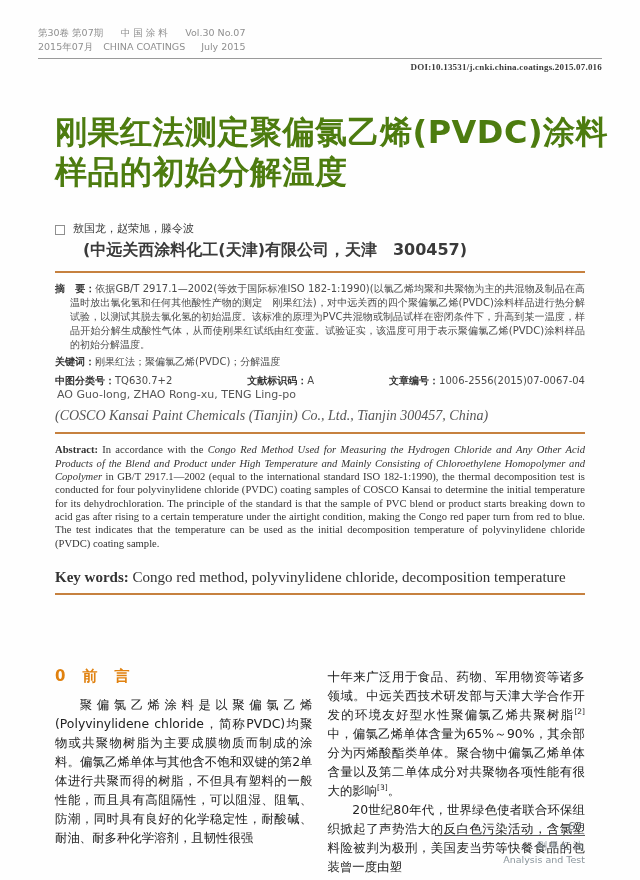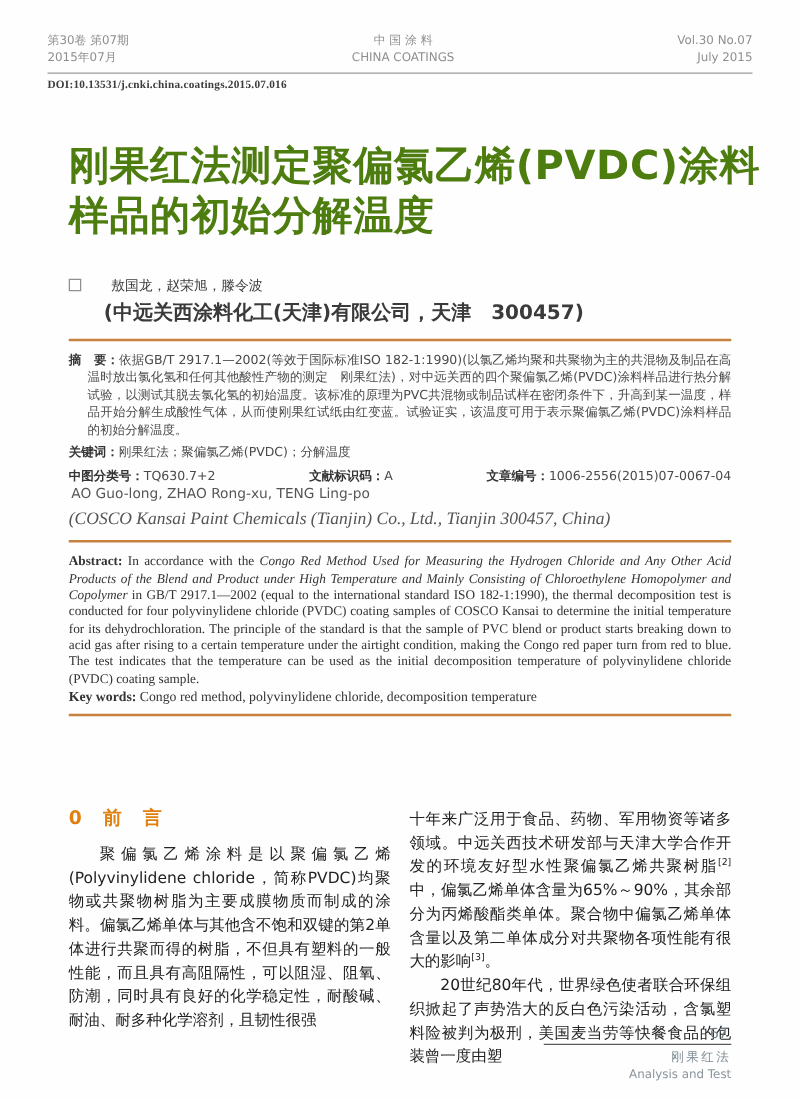--- a/index.html
+++ b/index.html
@@ -3,37 +3,37 @@
 <meta charset="utf-8">
 <style>
   html,body { margin:0; padding:0; background:#ffffff; }
   .page {
     position:relative; width:640px; height:880px; background:#fefefe;
     box-sizing:border-box; padding:26px 38px 0 38px; overflow:hidden;
     font-family:"DejaVu Sans","Liberation Sans",sans-serif; color:#2f2f2f;
   }
   
   .jheader {
-    display:flex; justify-content:space-between; align-items:flex-end;
+    display:flex; justify-content:flex-start; align-items:flex-end;
     border-bottom:1px solid #9a9a9a; padding-bottom:3px;
     font-size:9.5px; line-height:1.5; color:#8f8f8f;
   }
   .jheader .cell { white-space:pre-line; }
   .jheader .center { text-align:center; }
   .jheader .right  { text-align:right; }
-  .doi { font-size:9px; color:#3c3c3c; margin-top:3px; font-family:"Liberation Serif",serif; font-weight:bold; letter-spacing:0.2px; }
+  .doi { font-size:9px; color:#3c3c3c; margin-top:3px; font-family:"Liberation Serif",serif; font-weight:bold; letter-spacing:0.2px;text-align:right; }
 
   .main { margin:0 17px; }
 
   
   .cn-title {
     color:#4d7c0f; font-weight:bold; font-size:32px; line-height:1.28;
     margin:40px 0 12px 0; width:566px; letter-spacing:0.5px;
   }
-  .authors-row { display:flex; align-items:flex-start; gap:24px; font-size:11px; color:#3a3a3a;margin-top:28px; }
+  .authors-row { display:flex; align-items:center; gap:8px; font-size:11px; color:#3a3a3a;margin-top:28px; }
   .author-marker { width:8px; height:8px; border:1px solid #8f8f8f; margin-top:2px; flex:0 0 auto; background:#fff; }
   .affil-cn { font-size:16px; color:#3a3a3a; margin:4px 0 10px 28px;font-weight:bold; }
 
   .rule { border:none; border-top:2px solid #C6813F; margin:6px 0 9px 0; }
 
   
   .cn-abstract {
     font-size:10px; line-height:1.38; text-align:justify; color:#4a4a4a;
     padding-left:15px; text-indent:-15px;
   }
@@ -49,21 +49,21 @@
   .en-authors { font-size:11px; color:#555; margin-left:2px; }
   .en-affil { font-size:14px; font-style:italic; font-family:"Liberation Serif",serif; color:#555; margin:7px 0 8px 0; }
 
   
   .en-abstract {
     font-family:"Liberation Serif",serif; font-size:10.6px; line-height:1.26;
     text-align:justify; color:#333;
   }
   .en-abstract .label { font-weight:bold; }
   .std-italic { font-style:italic; }
-  .en-keywords { font-family:"Liberation Serif",serif; font-size:11px; color:#333; margin-top:2px; }
+  .en-keywords { font-family:"Liberation Serif",serif; font-size:15px; color:#333; margin-top:19px; }
   .en-keywords .label { font-weight:bold; }
   .rule-after-kw { margin-top:7px; }
 
   
   .columns { display:flex; gap:15px; margin-top:72px; }
   .col { flex:1; font-size:12.4px; line-height:19px; text-align:justify; color:#222; }
   .sec-heading { color:#E0810F; font-weight:bold; font-size:15px; margin:0 0 9px 0; letter-spacing:1px; }
   .col p { margin:0; }
   .p-indent { text-indent:2em; }
   sup.ref { font-size:7.5px; line-height:0; }

